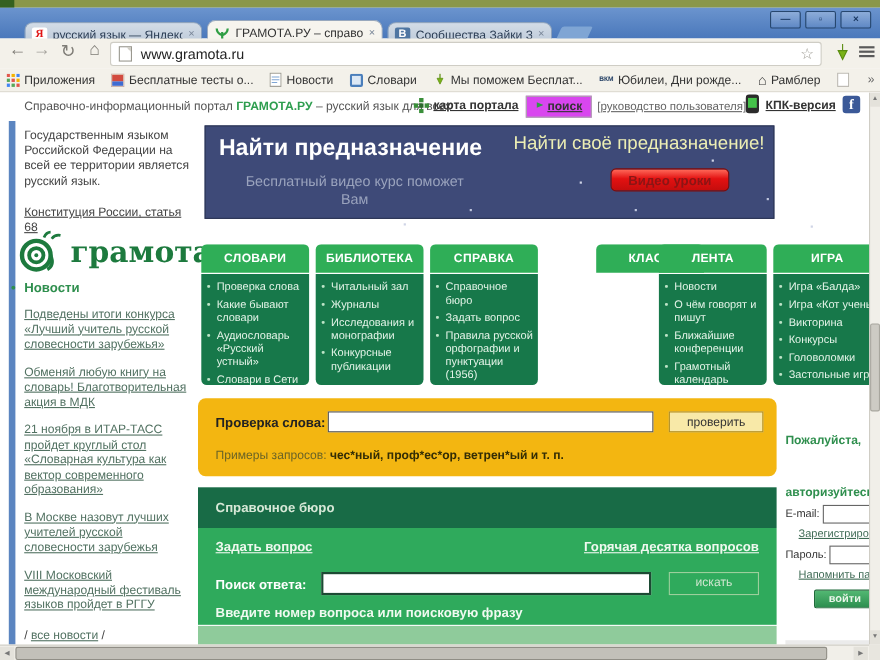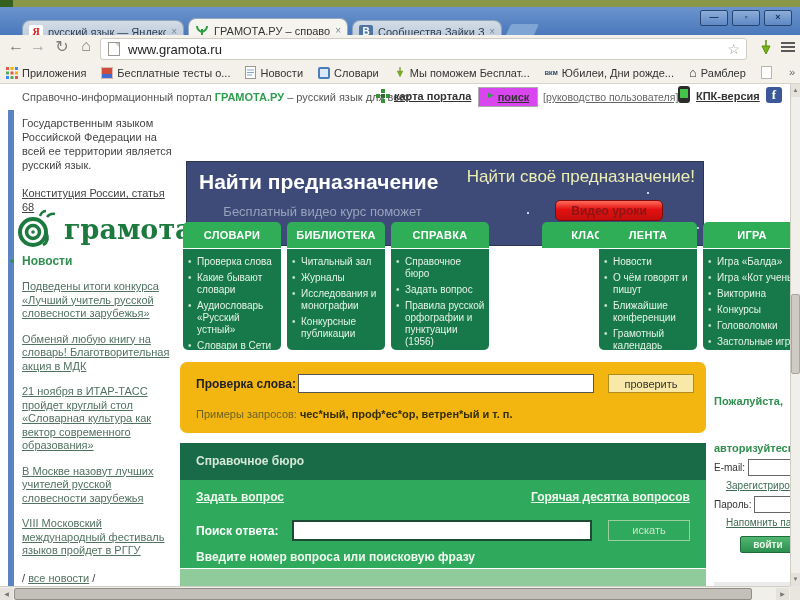--- a/index.html
+++ b/index.html
@@ -67,21 +67,21 @@
            border-radius:3px;}
   .kpk-ico i{position:absolute;left:2px;top:3px;width:8px;height:9px;background:#45c24a;display:block;}
   .fb{position:absolute;left:766px;top:3px;width:16px;height:16px;background:#3b5998;border-radius:3px;
       color:#fff;font-family:"Liberation Serif",serif;font-weight:bold;font-size:13px;
       text-align:center;line-height:16px;}
 
   .intro{position:absolute;left:22px;top:32px;width:152px;font-size:11px;line-height:14px;color:#444;}
   .intro .lnk{display:block;margin-top:14px;text-decoration:underline;color:#444;}
 
   .banner{position:absolute;left:186px;top:30px;width:518px;height:85px;background:#3e4a78;
-          border:1px solid #2c3554;box-sizing:border-box;margin-top:47px;}
+          border:1px solid #2c3554;box-sizing:border-box;}
   .bn-left{position:absolute;left:12px;top:8px;font-size:21px;font-weight:bold;color:#fff;}
   .bn-sub{position:absolute;left:18px;top:42px;width:235px;text-align:center;font-size:13px;
           color:#9aa3bd;line-height:16px;}
   .bn-right{position:absolute;right:8px;top:5px;font-size:17px;color:#eceeb4;}
   .bn-btn{position:absolute;left:368px;top:38px;width:108px;height:21px;
           background:linear-gradient(#ff6a5a,#e31111 45%,#c40d0d);border:1px solid #7e0b0b;
           border-radius:5px;color:#8b1515;font-weight:bold;font-size:12px;text-align:center;
           line-height:20px;box-sizing:border-box;}
   .bn-dots{position:absolute;left:300px;top:20px;width:2px;height:2px;background:#cfd4e6;
            box-shadow:40px 30px #cfd4e6,90px 55px #bfc6dd,160px 10px #cfd4e6,210px 45px #bfc6dd,

